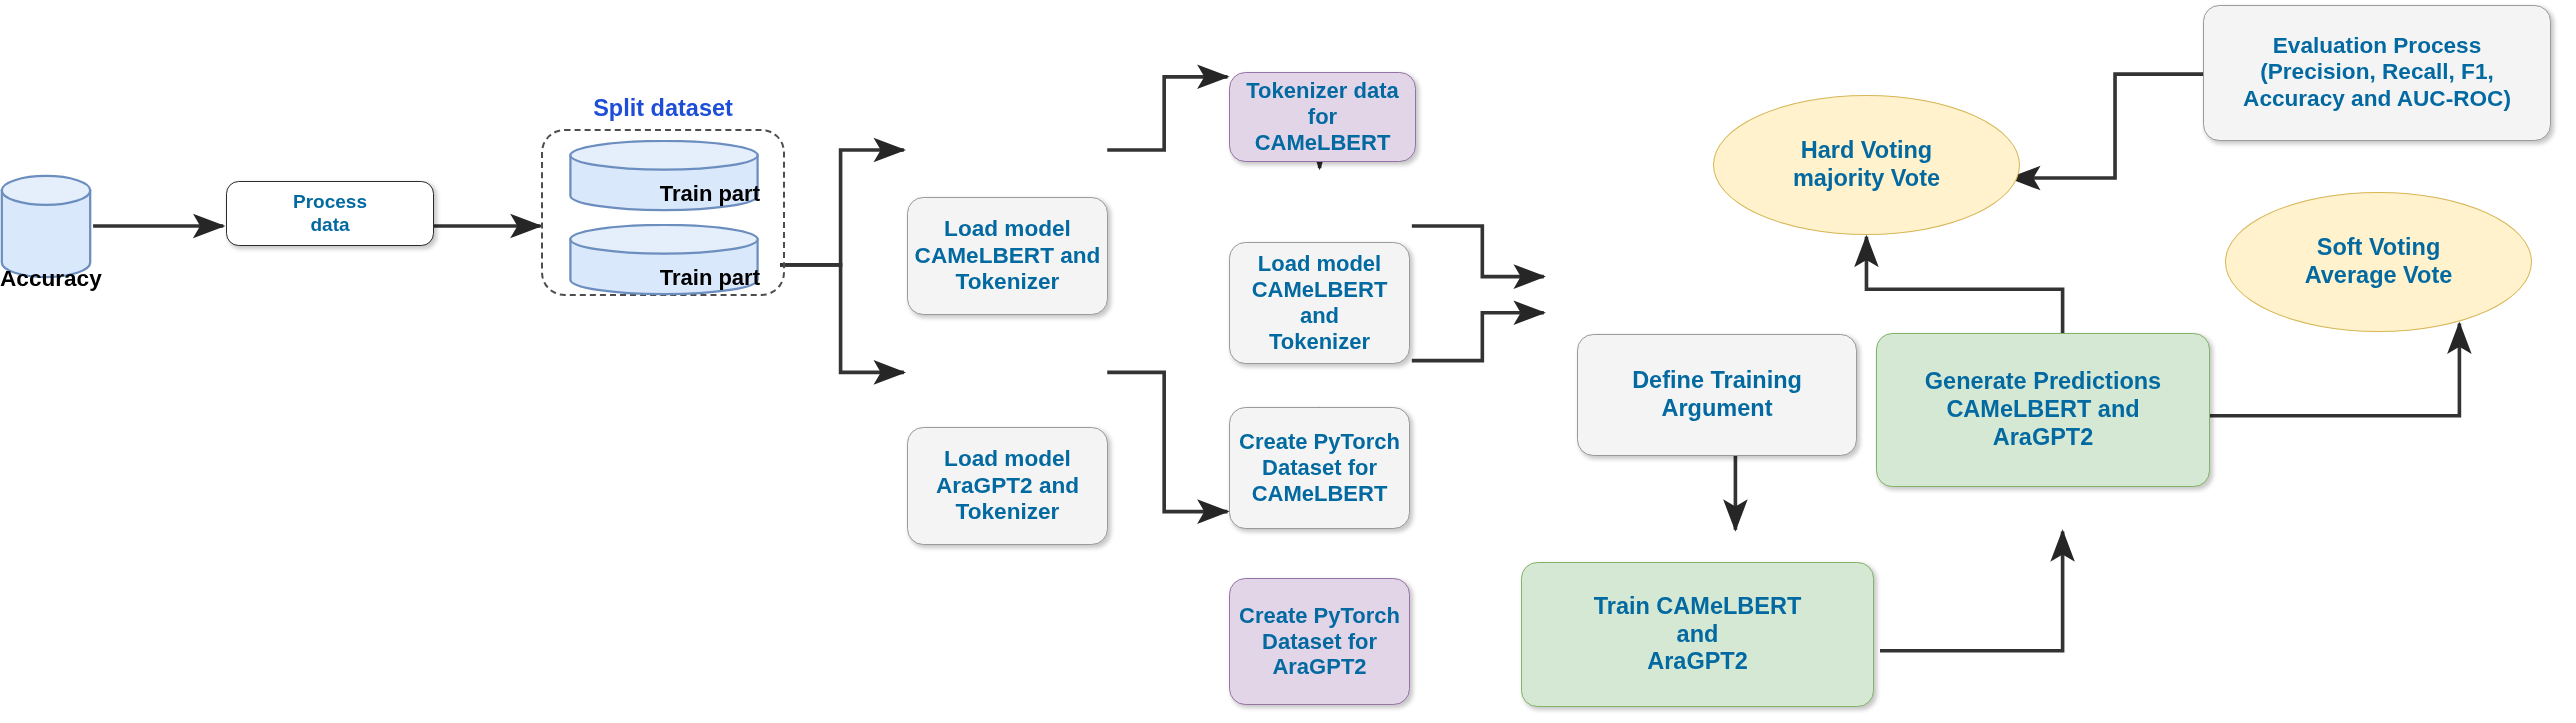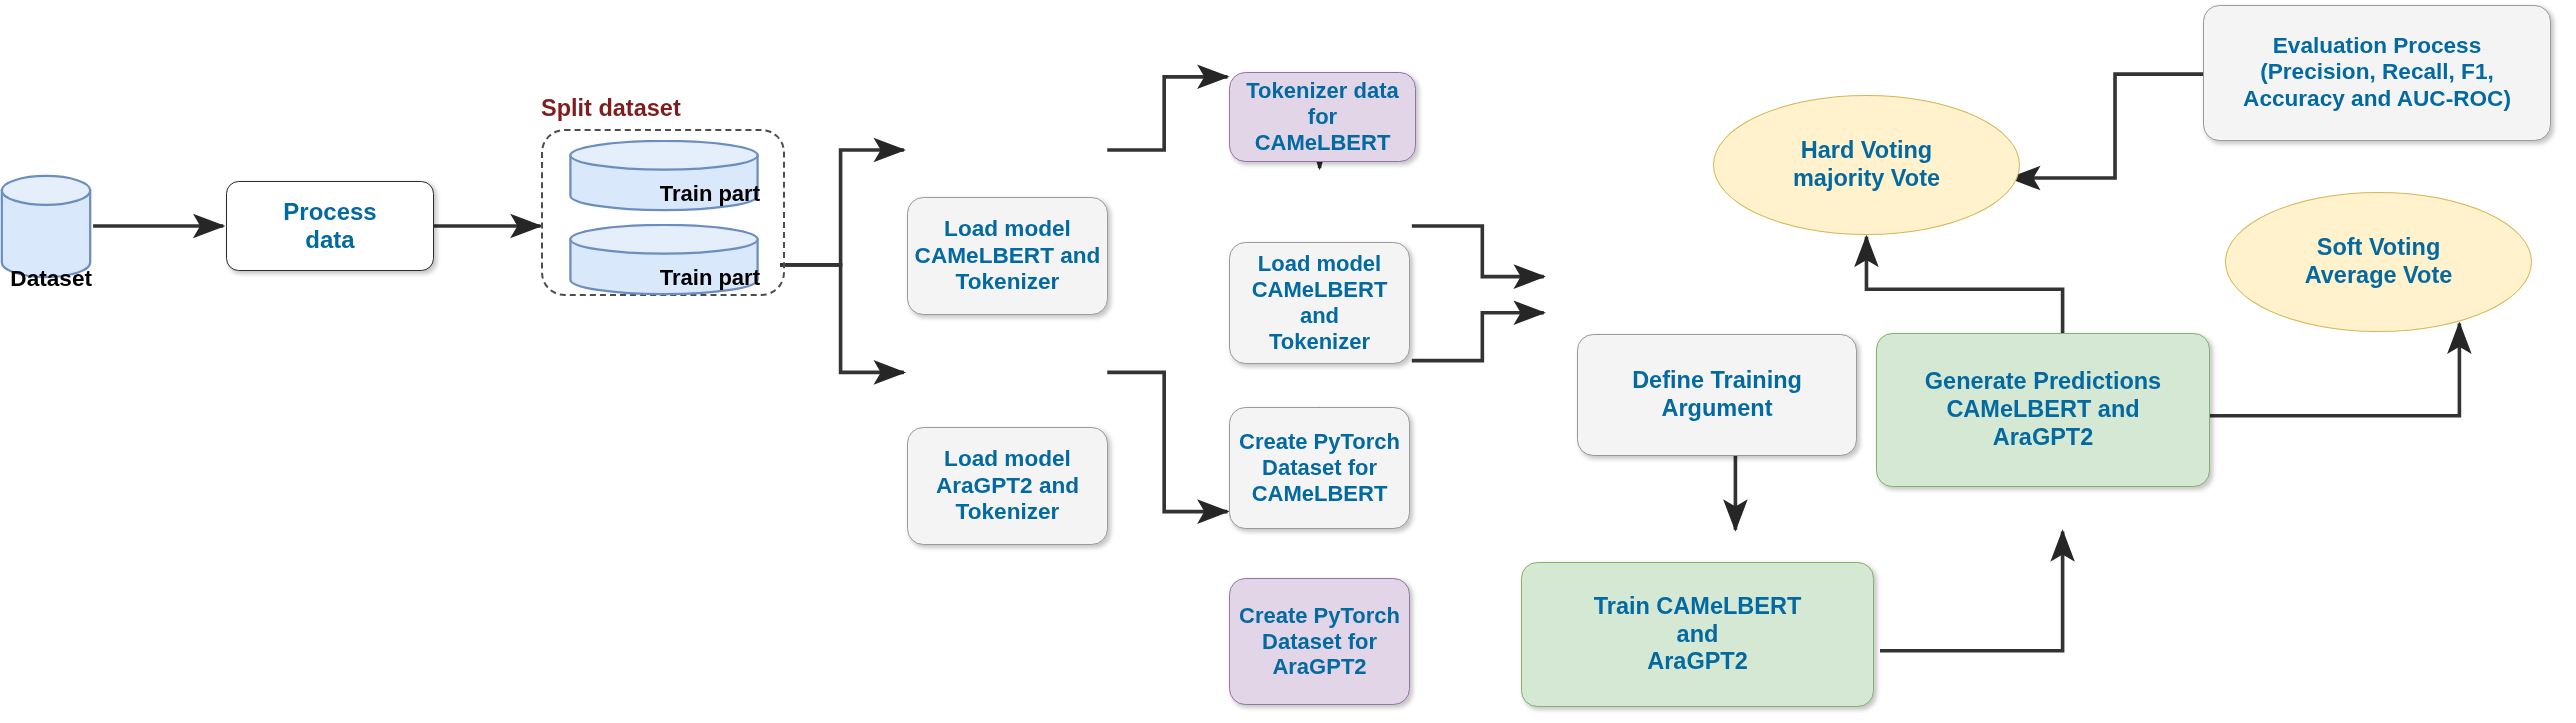--- a/index.html
+++ b/index.html
@@ -89,22 +89,22 @@
     position: absolute;
     box-sizing: border-box;
     border: 2.7px dashed #4d4d4d;
     border-radius: 23.5px;
     background: transparent;
     z-index: 1;
   }
   .group-title {
     position: absolute;
     font-weight: bold;
-    color: #7f1d1d;
-    text-align: left;
+    color: #1d4ed8;
+    text-align: center;
     z-index: 2;
   }
 </style>
 </head>
 <body>
 
 <div id="canvas">
 
   <svg id="edges" viewBox="0 0 2850 801" width="2576" height="724" xmlns="http://www.w3.org/2000/svg">
     <defs>
@@ -149,24 +149,24 @@
   </svg>
 
   <div class="group-title" style="left:541px; top:95px; width:244px; font-size:23.5px;">Split dataset</div>
   <div class="group-box" style="left:541px; top:129px; width:244px; height:167px;"></div>
 
   <div class="cylinder" style="left:0px; top:174px; width:92px; height:105px;">
     <svg class="cyl-svg" width="92" height="105" viewBox="0 0 102 116" xmlns="http://www.w3.org/2000/svg">
       <path d="M2,18 L2,98 A49,16 0 0 0 100,98 L100,18 Z" fill="#dae8fc" stroke="#6c8ebf" stroke-width="2.5"></path>
       <ellipse cx="51" cy="18" rx="49" ry="16" fill="#e5eefb" stroke="#6c8ebf" stroke-width="2.5"></ellipse>
     </svg>
-    <div class="cyl-label" style="top:56px; font-size:22.6px;">Dataset</div>
+    <div class="cyl-label" style="top:56px; font-size:22.6px;">Accuracy</div>
   </div>
 
-  <div class="node rbox white" style="left:226px; top:181px; width:208px; height:90px; font-size:24px; border-radius:12.7px;">Process
+  <div class="node rbox white" style="left:226px; top:181px; width:208px; height:65px; font-size:19px; border-radius:12.7px;">Process
 data</div>
 
   <div class="cylinder" style="left:568px; top:140px; width:192px; height:72px;">
     <svg class="cyl-svg" width="192" height="72" viewBox="0 0 212 80" xmlns="http://www.w3.org/2000/svg">
       <path d="M2,17 L2,62 A104,16 0 0 0 210,62 L210,17 Z" fill="#dae8fc" stroke="#6c8ebf" stroke-width="2.5"></path>
       <ellipse cx="106" cy="17" rx="104" ry="16" fill="#e5eefb" stroke="#6c8ebf" stroke-width="2.5"></ellipse>
     </svg>
     <div class="cyl-label" style="top:5.4px; font-size:22px;">Train part</div>
   </div>
 

